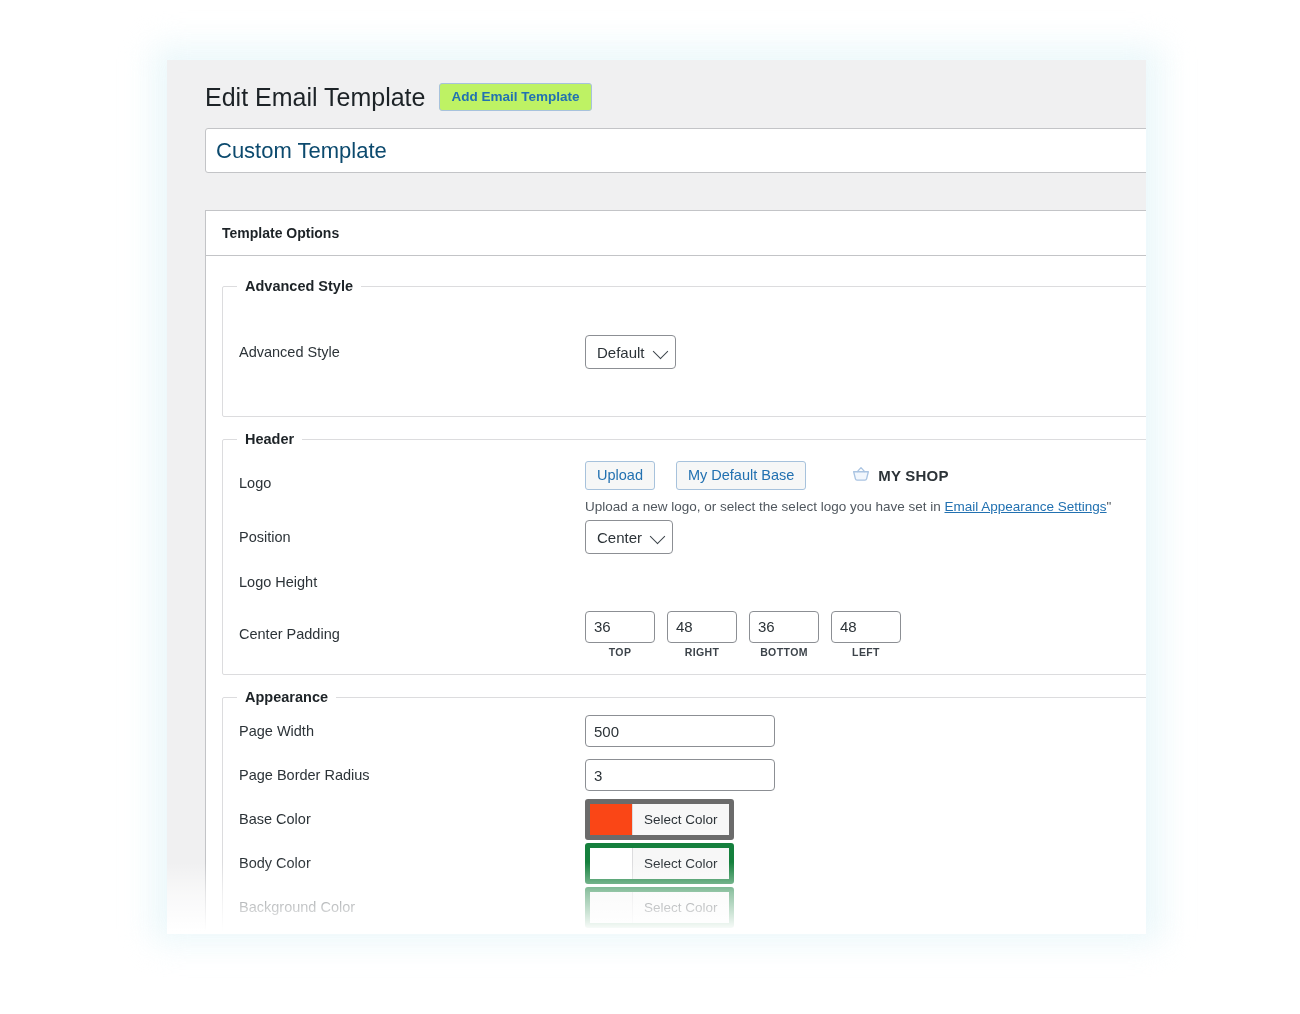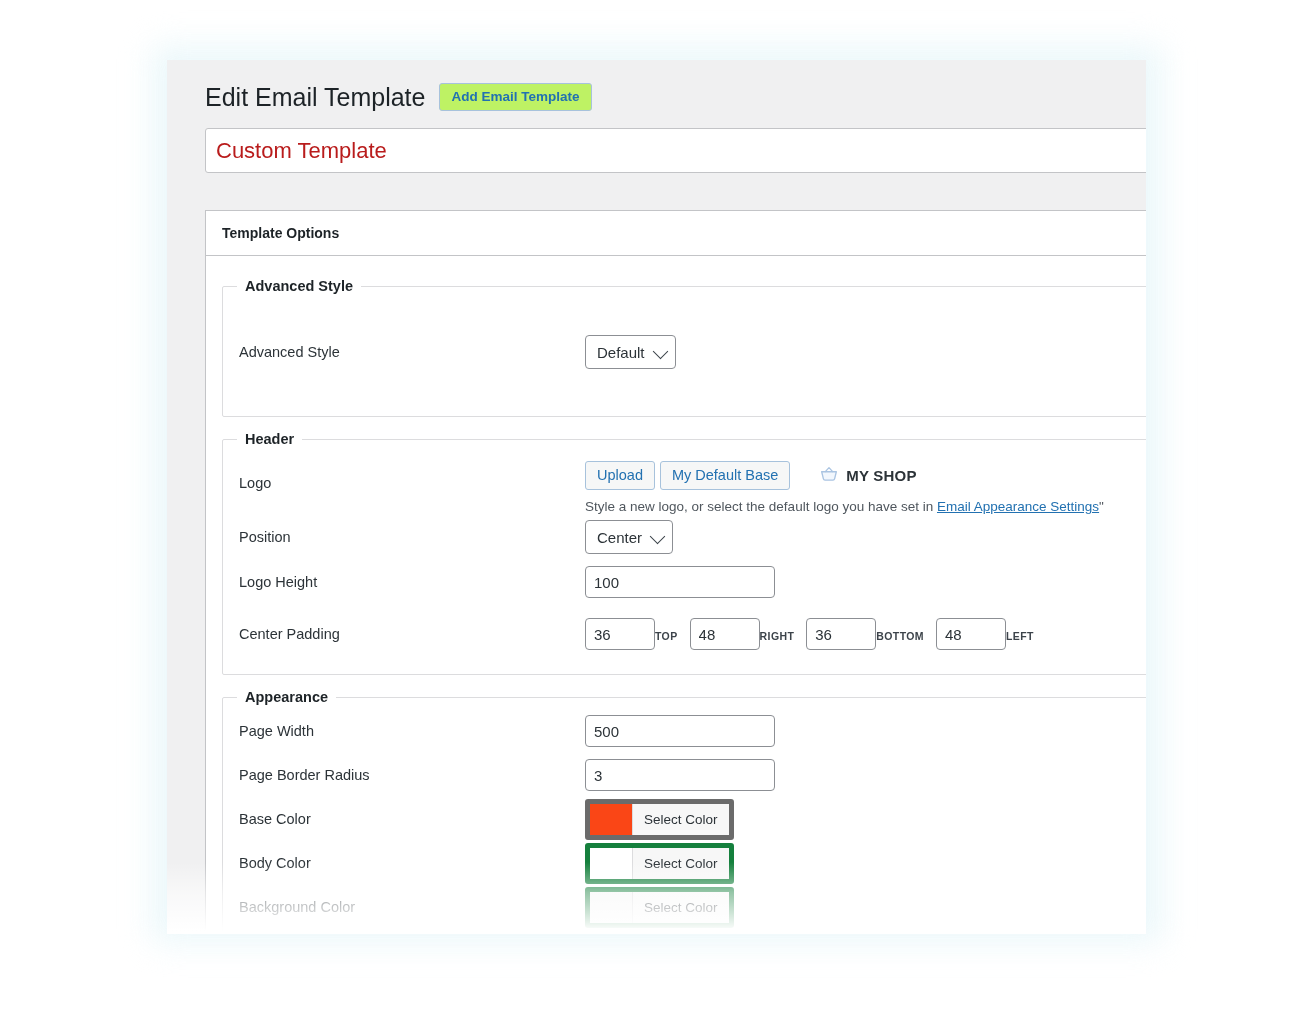--- a/index.html
+++ b/index.html
@@ -89,21 +89,21 @@
     padding: 0 0 0 22px;
   }
   .title-input {
     display: block;
     box-sizing: border-box;
     width: 1000px;
     height: 45px;
     padding: 13px 10px;
     font-size: 22px;
     font-family: "Liberation Sans", sans-serif;
-    color: #b91c1c;
+    color: #0c4a6e;
     background: #ffffff;
     border: 1px solid #c3c4c7;
     border-radius: 3px;
     box-shadow: 0 0 0 transparent;
     outline: none;
   }
 
   
   .postbox {
     margin: 37px 0 0 22px;
@@ -217,21 +217,21 @@
     border-radius: 3px;
     padding: 5px 11px 6px;
     cursor: pointer;
     white-space: nowrap;
   }
 
   .logo-row-stack { display: flex; flex-direction: column; }
   .logo-buttons {
     display: flex;
     align-items: center;
-    gap: 5px;
+    gap: 21px;
   }
   .logo-preview {
     display: flex;
     align-items: center;
     gap: 7px;
     margin-left: 24px;
   }
   .logo-preview-text {
     font-size: 15px;
     font-weight: bold;
@@ -244,21 +244,21 @@
     color: #50575e;
     padding: 9px 0 0 0;
   }
   .field-desc a {
     color: #2271b1;
     text-decoration: underline;
   }
 
   
   .pad-group { display: flex; gap: 12px; }
-  .pad-cell { display: flex; flex-direction: row; align-items: center; }
+  .pad-cell { display: flex; flex-direction: column; align-items: center; }
   .pad-cap {
     margin-top: 3px;
     font-size: 10.5px;
     font-weight: bold;
     letter-spacing: .4px;
     color: #3c434a;
     text-transform: uppercase;
   }
 
   
@@ -346,41 +346,38 @@
                         <span>
                           <svg width="20" height="20" viewBox="0 0 24 24" fill="none" stroke="#aac4e2" stroke-width="1.6" stroke-linecap="round" stroke-linejoin="round">
                             <path d="M3.2 9.3h17.6l-2.1 8.6a2 2 0 0 1-1.9 1.5H7.2a2 2 0 0 1-1.9-1.5L3.2 9.3z" fill="#f2f7fd"></path>
                             <path d="M7.6 9.1 12 4.4l4.4 4.7"></path>
                           </svg>
                         </span>
                         <span class="logo-preview-text">MY SHOP</span>
                       </span>
                     </div>
                     <div class="field-desc">
-                      <span>Style a new logo, or select the default logo you have set in </span><a href="#">Email Appearance Settings</a><span>"</span>
+                      <span>Upload a new logo, or select the select logo you have set in </span><a href="#">Email Appearance Settings</a><span>"</span>
                     </div>
                   </div>
                 </div>
               </div>
 
               <div class="row" style="min-height:46px;">
                 <div class="row-label">Position</div>
                 <div class="row-control">
                   <span class="wp-select">
                     <span>Center</span>
                     <i class="caret"></i>
                   </span>
                 </div>
               </div>
 
               <div class="row" style="min-height:44px;">
                 <div class="row-label">Logo Height</div>
-                <div class="row-control">
-                  <input class="wp-text w-190" type="text" value="100" style="">
-                </div>
               </div>
 
               <div class="row" style="min-height:60px;">
                 <div class="row-label">Center Padding</div>
                 <div class="row-control">
                   <div class="pad-group">
                     <div class="pad-cell">
                       <input class="wp-text w-70" type="text" value="36" style="">
                       <span class="pad-cap">TOP</span>
                     </div>

